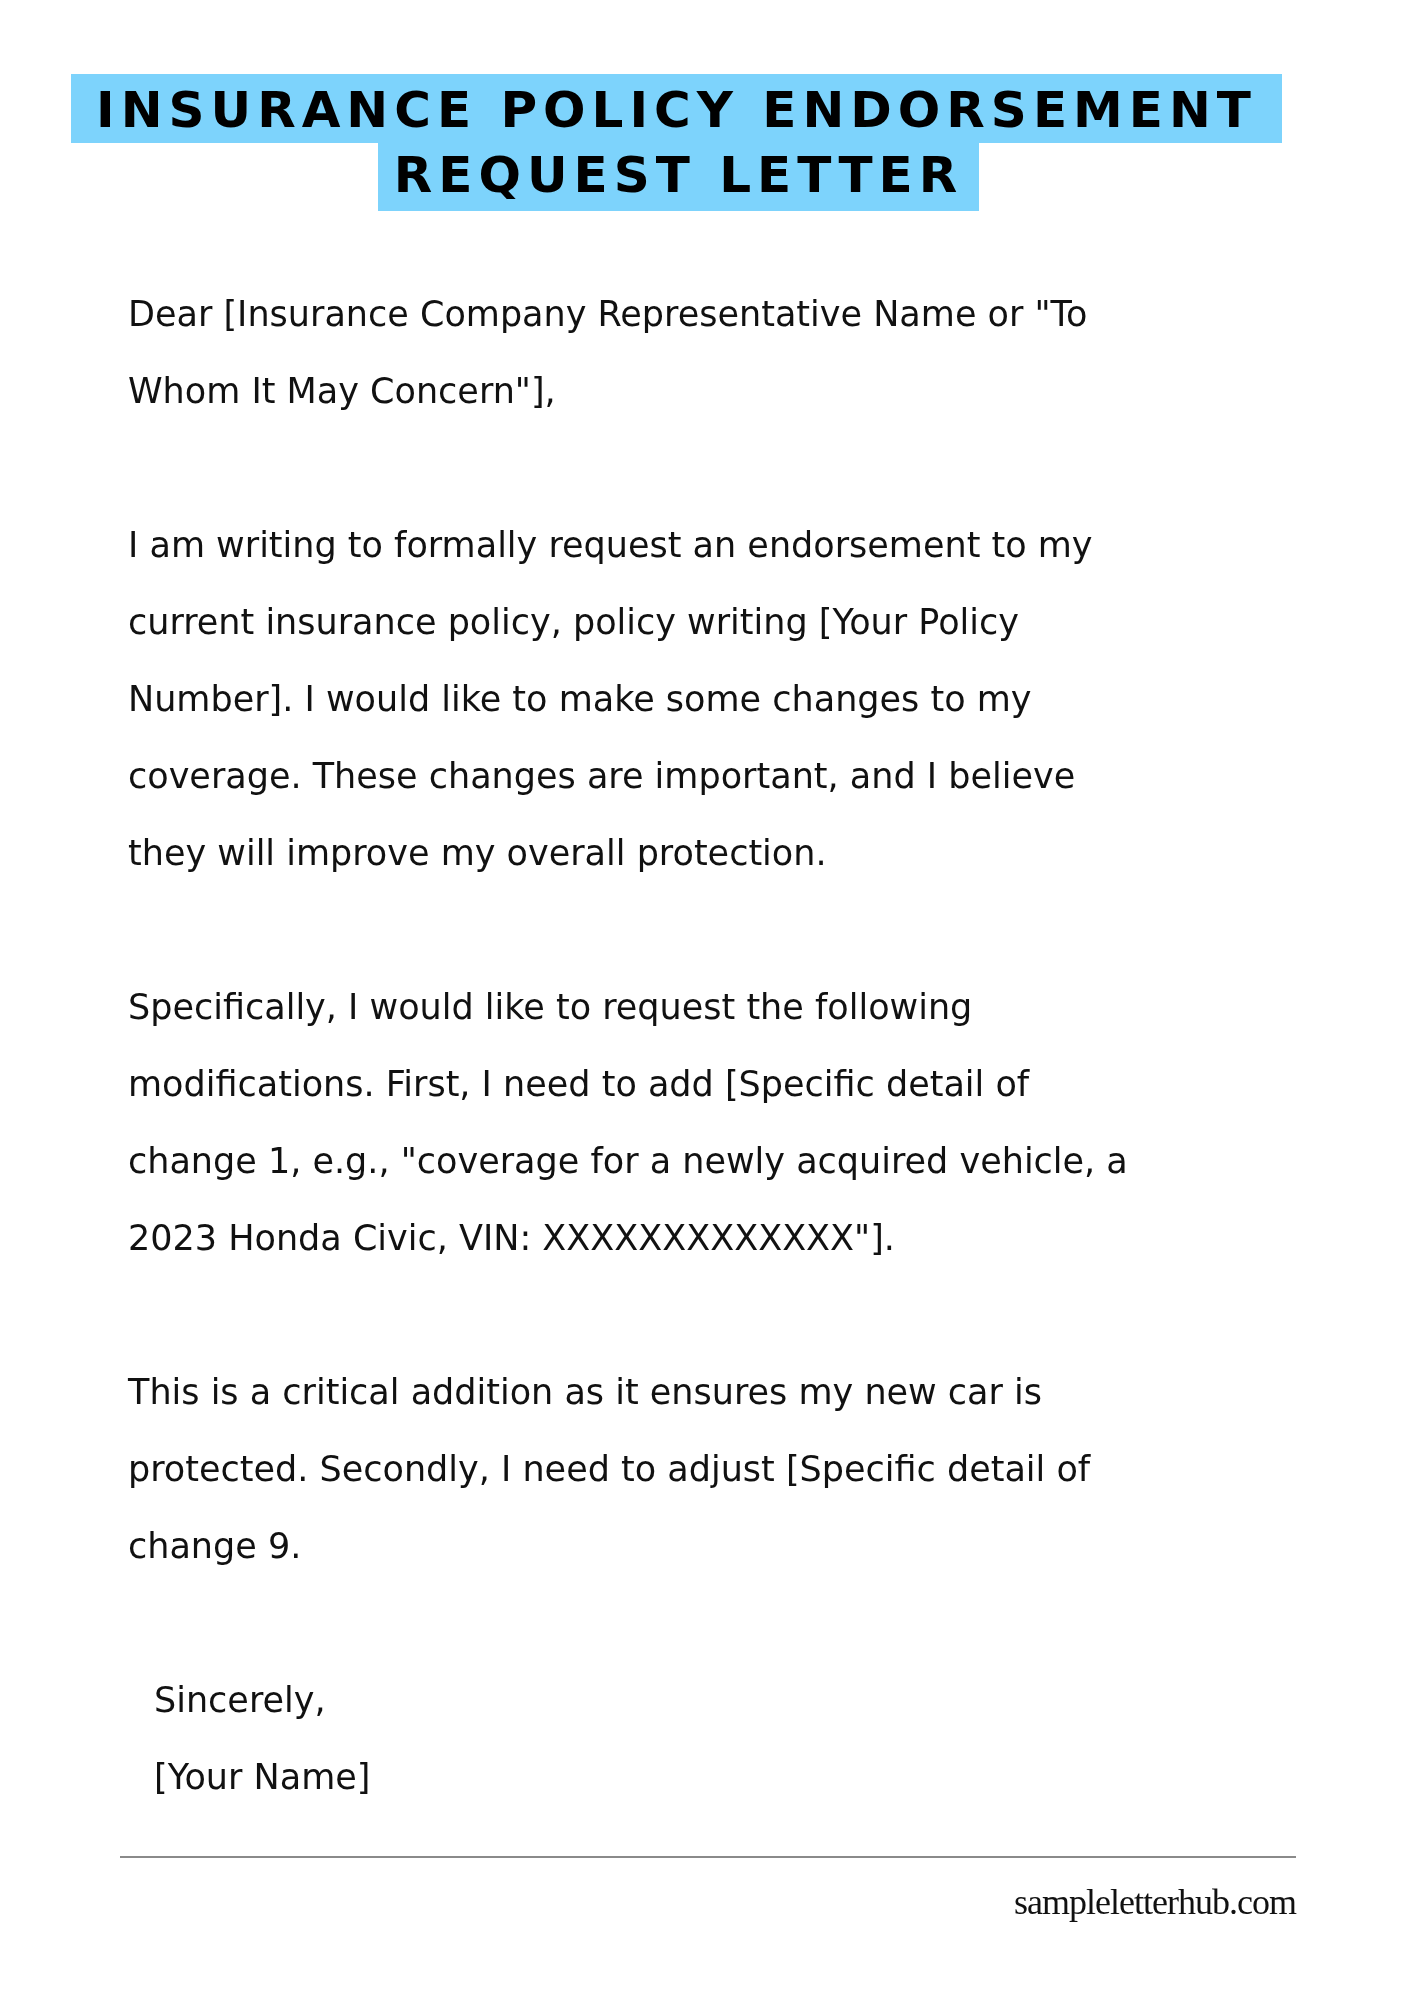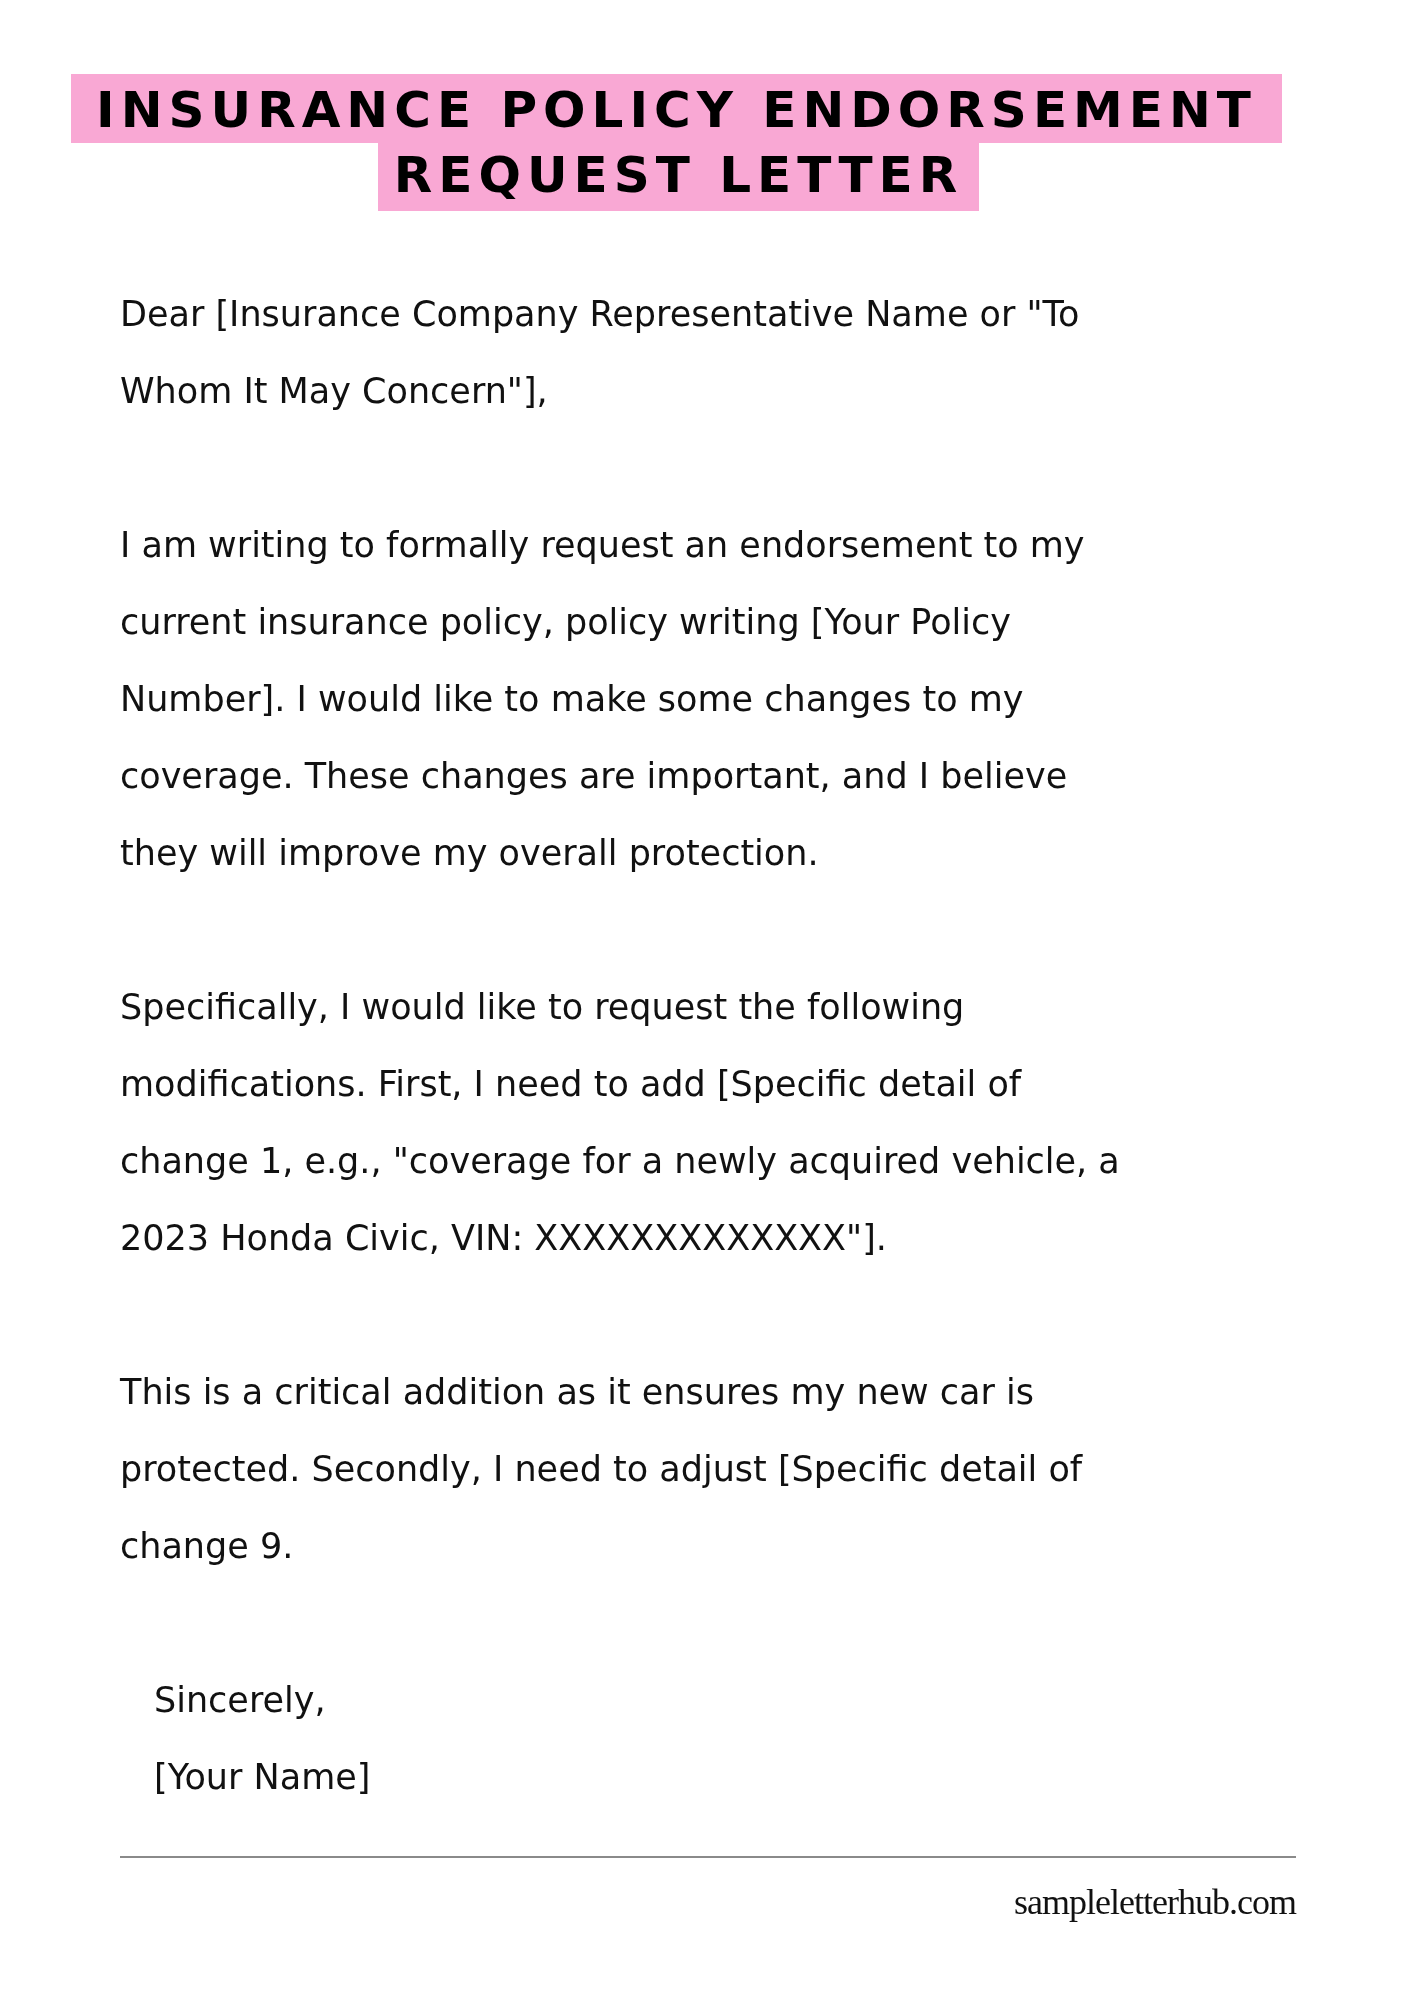--- a/index.html
+++ b/index.html
@@ -3,41 +3,41 @@
 <meta charset="utf-8">
 <style>
   html, body { margin: 0; padding: 0; background: #ffffff; }
   body { width: 1414px; height: 2000px; position: relative; overflow: hidden; }
   .title-wrap {
     position: absolute; left: 0; top: 74px; width: 1354px;
     text-align: center;
   }
   .title-line {
     display: inline-block;
-    background: #f9a8d4;
+    background: #7dd3fc;
     color: #000000;
     font-family: "DejaVu Sans", sans-serif;
     font-weight: bold;
     font-size: 50px;
     letter-spacing: 6px;
     line-height: 70px;
     height: 70px;
     padding: 0 8px 0 14px;
     white-space: nowrap;
   }
   .title-line.l1 { position: absolute; left: 71px; top: 0; width: 1211px; padding: 0; text-align: center; height: 69px; line-height: 72px; }
   .title-line.l2 { position: absolute; left: 378px; top: 61px; width: 601px; padding: 0; height: 76px; line-height: 80px; }
   .body {
     position: absolute; left: 120px; top: 276px; width: 1200px;
     font-family: "DejaVu Sans", sans-serif;
     font-size: 35px;
     line-height: 77px;
     color: #111111;
   }
-  .para { margin: 0 0 77px 0; }
+  .para { margin: 0 0 77px 8px; }
   .para .ln { display: block; white-space: nowrap; }
   .closing { margin: 0; }
   .closing .ln { display: block; white-space: nowrap; margin-left: 34px; }
   .rule {
     position: absolute; left: 120px; top: 1856px; width: 1176px; height: 2px;
     background: #8a8a8a;
   }
   .footer {
     position: absolute; right: 118px; top: 1878px;
     font-family: "Liberation Serif", "DejaVu Serif", serif;

